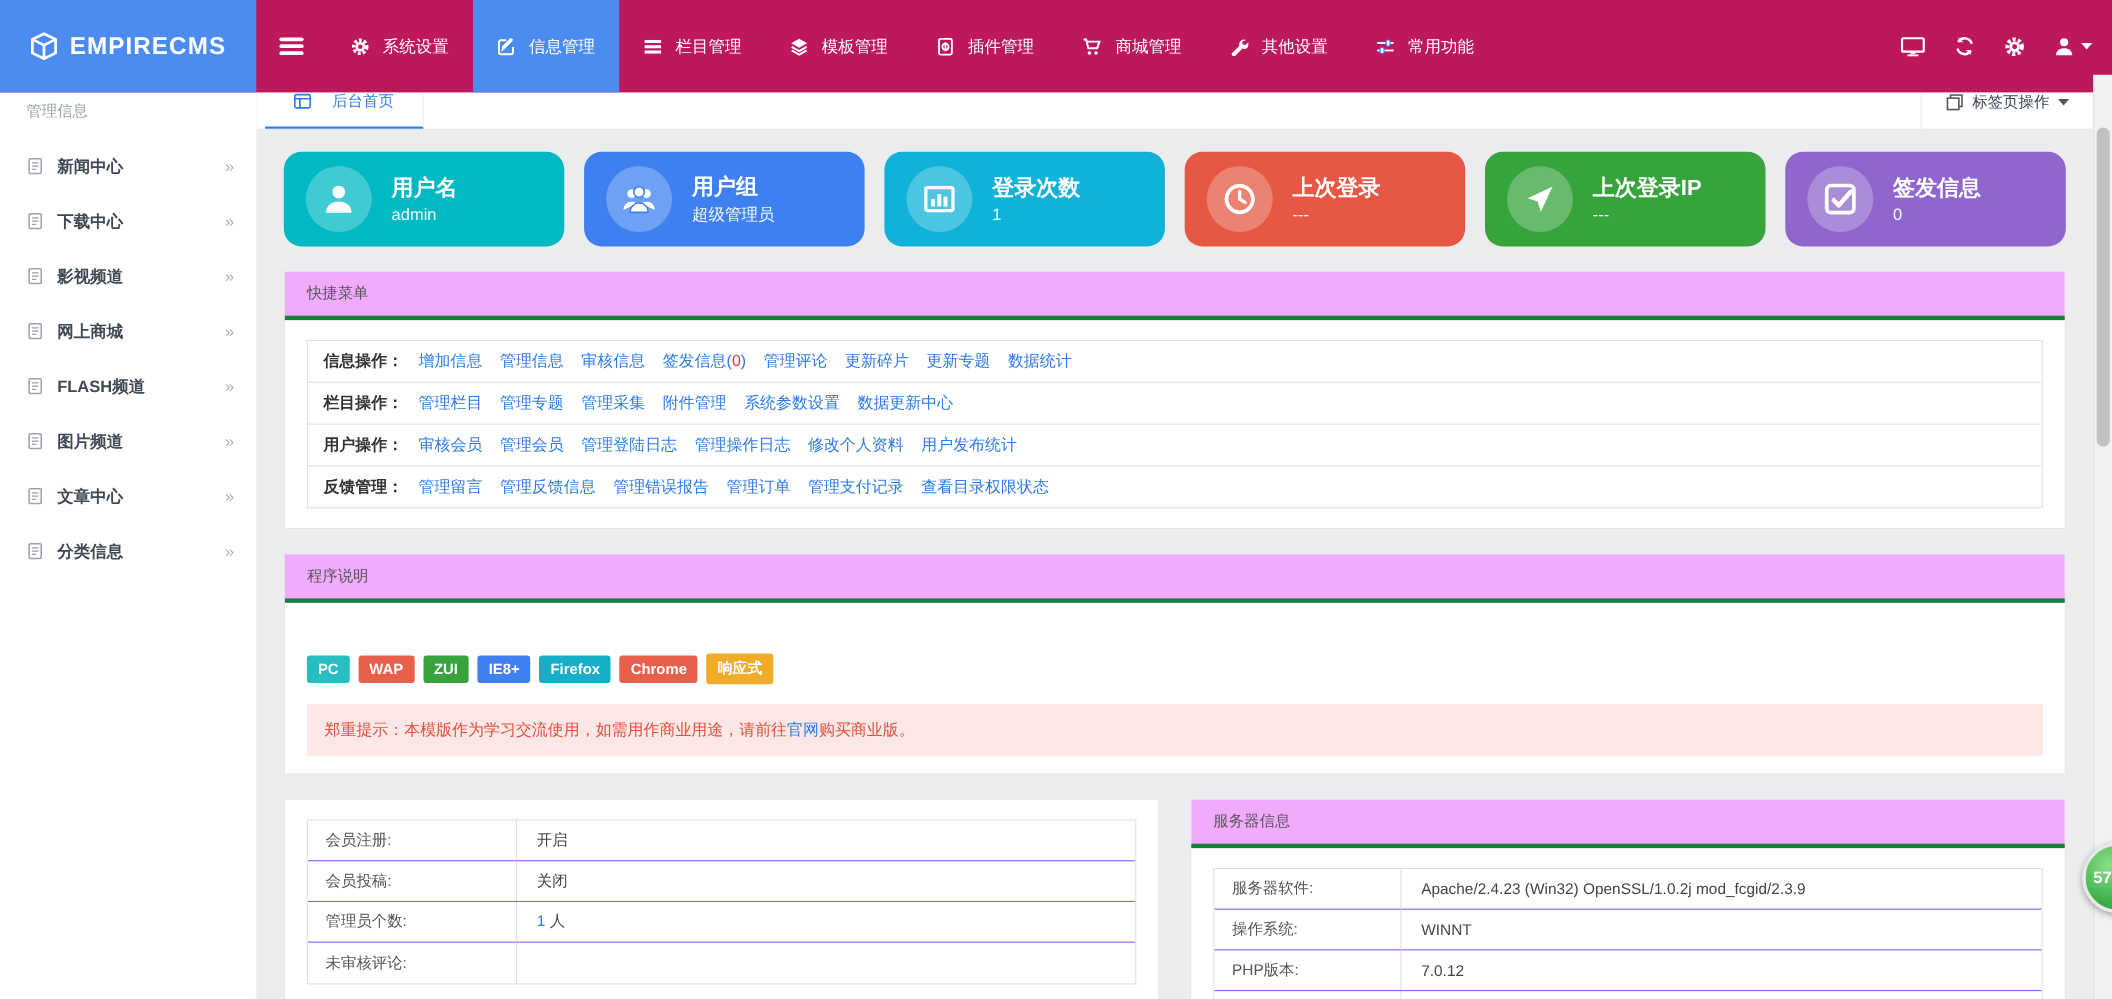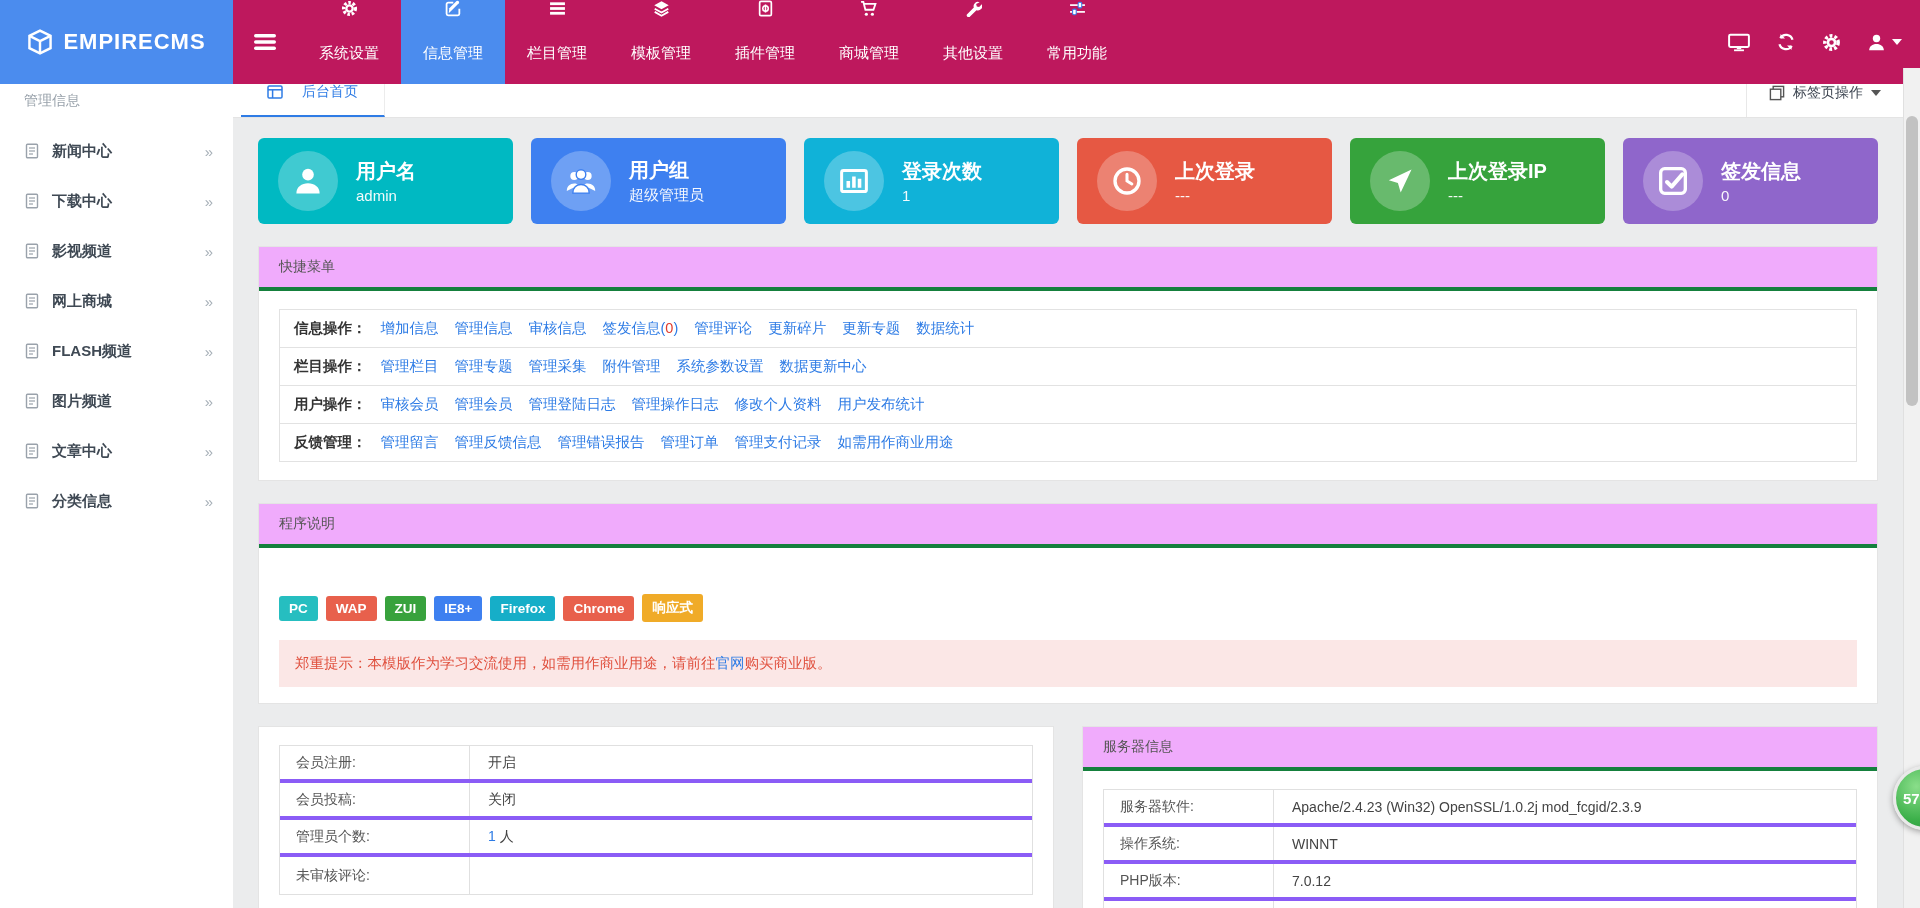--- a/index.html
+++ b/index.html
@@ -5,21 +5,21 @@
   * { margin:0; padding:0; box-sizing:border-box; }
   html,body { width:1920px; height:908px; overflow:hidden; }
   body { font-family:"Liberation Sans","DejaVu Sans",sans-serif; background:#ebeced; position:relative; }
   svg { display:block; }
 
   
   #navbar { position:absolute; top:0; left:0; width:1920px; height:84px; background:#be185d; display:flex; align-items:stretch; z-index:30; }
   .logo { width:233px; background:#4b8cee; display:flex; align-items:center; justify-content:center; gap:10px; }
   .logo-text { color:#fff; font-size:22px; font-weight:bold; letter-spacing:1px; }
   .nav-burger { width:64px; display:flex; align-items:center; justify-content:center; cursor:pointer; }
-  .nav-item { display:flex; align-items:center; gap:27px; padding:0 22px; color:#fff; font-size:15px; cursor:pointer;flex-direction:column; }
+  .nav-item { display:flex; align-items:center; gap:12px; padding:0 22px; color:#fff; font-size:15px; cursor:pointer; }
   .nav-item.active { background:#4b8cee; }
   .nav-right { margin-left:auto; display:flex; align-items:center; gap:26px; padding-right:18px; }
   .nav-right .ric { display:flex; align-items:center; cursor:pointer; }
 
   
   #sidebar { position:absolute; top:68px; left:0; width:233px; bottom:0; background:#fff; z-index:20; }
   .side-title { padding:24px 24px 16px 24px; color:#98a1aa; font-size:14px; }
   .side-item { height:50px; display:flex; align-items:center; padding:0 20px 0 24px; cursor:pointer; color:#3f4954; font-size:15px; font-weight:bold; }
   .side-item .doc { margin-right:12px; }
   .side-item .chev { margin-left:auto; color:#a7b0b8; font-size:15px; font-weight:normal; }
@@ -28,21 +28,21 @@
   #main { position:absolute; top:68px; left:233px; right:17px; bottom:0; }
   #tabbar { position:absolute; top:0; left:0; right:0; height:50px; background:#fff; border-bottom:1px solid #e4e4e4; display:flex; align-items:stretch; }
   .tab { margin-left:8px; padding:0 26px; display:flex; align-items:center; gap:19px; color:#2f7ce5; font-size:14px; border-right:1px solid #ececec; border-bottom:2px solid #2f7ce5; cursor:pointer; background:#fff; }
   .tag-ops { margin-left:auto; display:flex; align-items:center; gap:8px; padding:0 22px; border-left:1px solid #e8e8e8; color:#3c4450; font-size:14px; cursor:pointer; }
   .caret { width:0; height:0; border-left:5px solid transparent; border-right:5px solid transparent; border-top:6px solid currentColor; display:inline-block; }
 
   #content { position:absolute; top:50px; left:0; right:0; bottom:0; padding:20px 25px; background:#ebeced; overflow:hidden; }
 
   
   .cards { display:flex; gap:18px; }
-  .card { flex:1; height:86px; border-radius:6px; display:flex; align-items:center; padding-left:20px; color:#fff; }
+  .card { flex:1; height:86px; border-radius:16px; display:flex; align-items:center; padding-left:20px; color:#fff; }
   .card-ic { width:60px; height:60px; border-radius:50%; background:rgba(255,255,255,.25); display:flex; align-items:center; justify-content:center; flex:0 0 60px; }
   .card-tx { margin-left:18px; }
   .card-title { font-size:20px; font-weight:bold; line-height:1.2; }
   .card-sub { font-size:15px; margin-top:4px; opacity:.95; }
   .c-teal   { background:#00b9c2; }
   .c-blue   { background:#3e80f0; }
   .c-cyan   { background:#10b2d8; }
   .c-red    { background:#e65843; }
   .c-green  { background:#36a33c; }
   .c-purple { background:#8f66cb; }
@@ -67,21 +67,21 @@
   .b1 { background:#26bec0; } .b2 { background:#e8604c; } .b3 { background:#38a23d; }
   .b4 { background:#3e80f0; } .b5 { background:#16aec8; } .b6 { background:#e8604c; }
   .b7 { background:#f0ab28; }
   .notice { margin-top:18px; background:#fbe7e6; padding:14px 16px; color:#e0503e; font-size:14.5px; }
   .notice a { color:#2d7be5; text-decoration:none; cursor:pointer; }
 
   
   .bottom { display:flex; gap:28px; }
   .bottom .panel { flex:1; margin-top:22px; }
   .itable { border:1px solid #e0e0e0; }
-  .irow { display:flex; align-items:center; height:37px; border-bottom:4px solid #8b5cf6; font-size:14px; }
+  .irow { display:flex; align-items:center; height:37px; border-bottom:1px solid #8b5cf6; font-size:14px; }
   .irow:last-child { border-bottom:none; }
   .ilabel { width:190px; flex:0 0 190px; align-self:stretch; display:flex; align-items:center; border-right:1px solid #e0e0e0; padding:0 16px; color:#555; }
   .ival { padding:0 18px; color:#444; }
   .ival a { color:#2d7be5; text-decoration:none; cursor:pointer; }
 
   
   #scrollbar { position:absolute; top:68px; right:0; width:17px; bottom:0; background:#f1f1f1; border-left:1px solid #e0e0e0; z-index:40; }
   #scroll-thumb { position:absolute; top:48px; left:2px; width:12px; height:290px; background:#c2c2c2; border-radius:6px; cursor:pointer; }
 
   
@@ -464,21 +464,21 @@
             <a>修改个人资料</a>
             <a>用户发布统计</a>
           </div>
           <div class="qrow">
             <span class="qlabel">反馈管理：</span>
             <a>管理留言</a>
             <a>管理反馈信息</a>
             <a>管理错误报告</a>
             <a>管理订单</a>
             <a>管理支付记录</a>
-            <a>如需用作商业用途</a>
+            <a>查看目录权限状态</a>
           </div>
         </div>
       </div>
     </div>
 
     <div class="panel">
       <div class="panel-hd">程序说明</div>
       <div class="panel-bd" style="padding:16px 20px;">
         <div class="prog-space"></div>
         <div class="badges">

